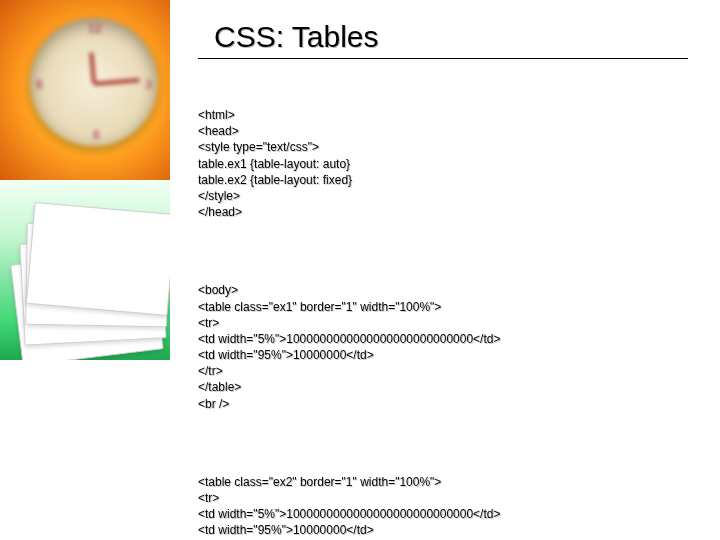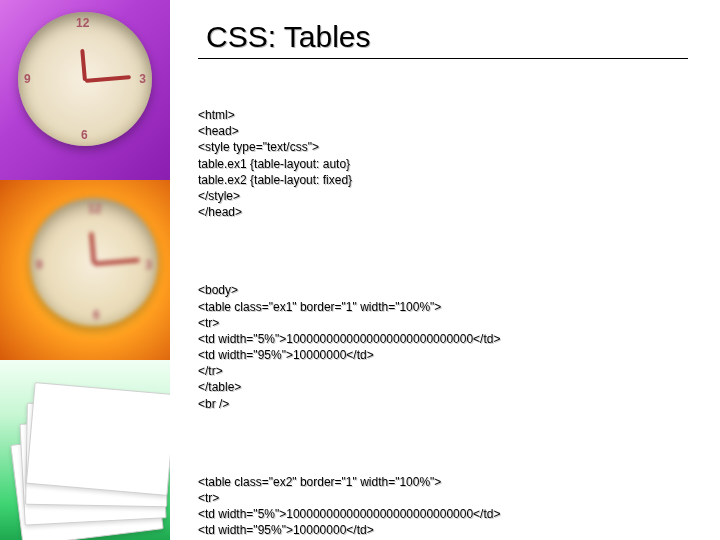--- a/index.html
+++ b/index.html
@@ -35,45 +35,37 @@
   .s2{top:40px;left:12px;transform:rotate(-3deg)}
   .s3{top:24px;left:16px;transform:rotate(1deg)}
   .s4{top:8px;left:20px;transform:rotate(5deg)}
   .content{
     position:absolute;left:198px;top:20px;right:20px;
     color:#000;
   }
   .title{
     font-size:30px;
     font-weight:normal;
-    margin:0 0 4px 8px;
+    margin:0 0 4px 16px;
     text-shadow:1px 1px 0 #bbb;
   }
   .title-underline{height:1px;background:#000;width:490px;margin-bottom:28px}
   .code{
     font-size:12px;
     line-height:1.35;
     white-space:pre;
     font-family:Arial,Helvetica,sans-serif;
     text-shadow:1px 1px 0 #ccc;
     margin-top:48px;
   }
 </style>
 </head>
 <body>
 
 <div class="sidebar">
-  <div class="tile tile1">
-    <div class="clock">
-      <span class="n n12">12</span>
-        <span class="n n3">3</span>
-        <span class="n n6">6</span>
-        <span class="n n9">9</span>
-    </div>
-  </div>
   <div class="tile tile2">
     <div class="clock">
       <span class="n n12">12</span>
         <span class="n n3">3</span>
         <span class="n n6">6</span>
         <span class="n n9">9</span>
     </div>
   </div>
   <div class="tile tile3">
     <div class="papers">

